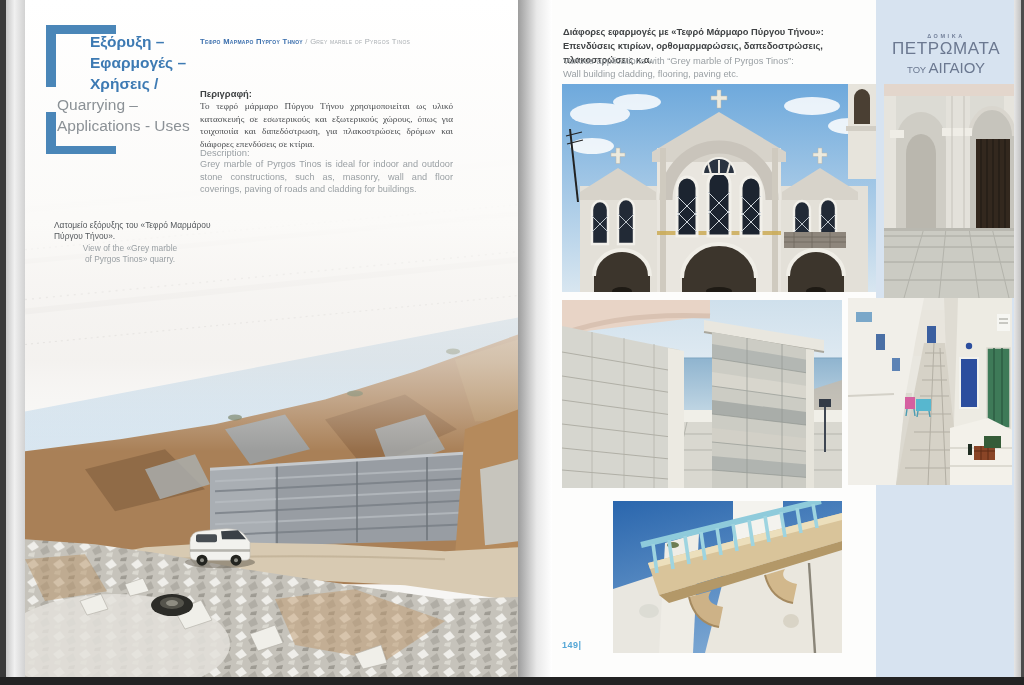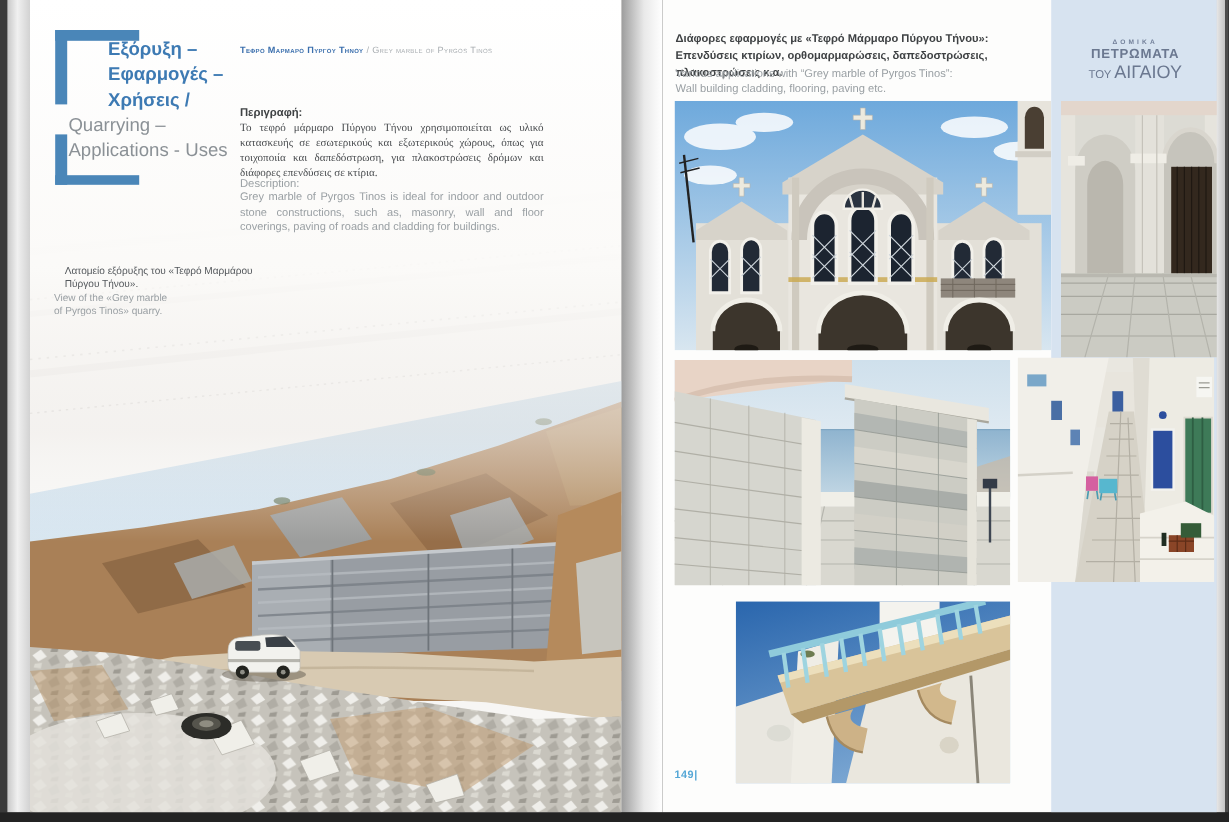--- a/index.html
+++ b/index.html
@@ -32,31 +32,31 @@
   .heading .en{color:#a8adb1;}
   .desc-label-gr{left:200px;top:88px;width:253px;font-size:9.4px;font-weight:bold;color:#3f4244;}
   .desc-body-gr{left:200px;top:100px;width:253px;font-size:9.2px;line-height:12.6px;
     color:#4a4d50;text-align:justify;font-family:Liberation Serif, serif;}
   .desc-label-en{left:200px;top:147px;width:253px;font-size:9.4px;color:#9aa0a4;}
   .desc-body-en{left:200px;top:158px;width:253px;font-size:9.2px;line-height:12.6px;
     color:#9aa0a4;text-align:justify;}
   .caption-gr{left:54px;top:220px;width:170px;font-size:8.4px;line-height:11px;
     color:#54585c;white-space:pre-line;}
   .caption-en{left:45px;top:243px;width:170px;font-size:8.4px;line-height:11px;
-    color:#9aa0a4;white-space:pre-line;}
+    color:#9aa0a4;white-space:pre-line;text-align:center;}
 
   
   .intro-gr{left:563px;top:25px;width:330px;font-size:9.3px;font-weight:bold;
     line-height:14px;color:#3f4244;white-space:pre-line;}
   .intro-en{left:563px;top:55px;width:330px;font-size:9.3px;line-height:13px;
     color:#9aa0a4;white-space:pre-line;}
   .page-number{left:562px;top:640px;font-size:9px;font-weight:bold;color:#55a7d6;letter-spacing:.5px;}
   .logo{left:886px;top:33px;width:120px;text-align:center;color:#6b7890;line-height:1.15;}
   .logo .l1{font-size:5.5px;font-weight:bold;letter-spacing:2.6px;display:block;color:#73809a;}
-  .logo .l2{font-size:11px;letter-spacing:.6px;display:block;font-weight:bold;}
+  .logo .l2{font-size:17px;letter-spacing:.6px;display:block;}
   .logo .l3s{font-size:9.5px;}
   .logo .l3l{font-size:15px;}
 
   .photo{overflow:hidden;}
   .photo svg{display:block;width:100%;height:100%;}
 </style>
 </head>
 <body>
 
 <div id="screen">

